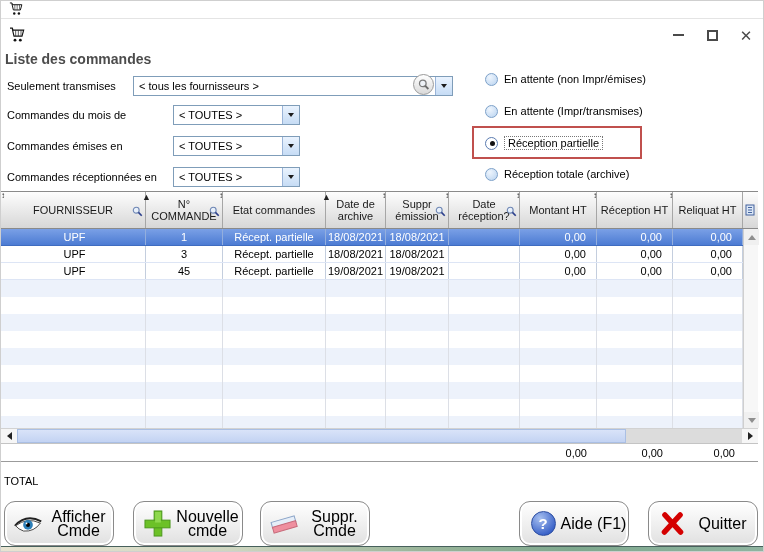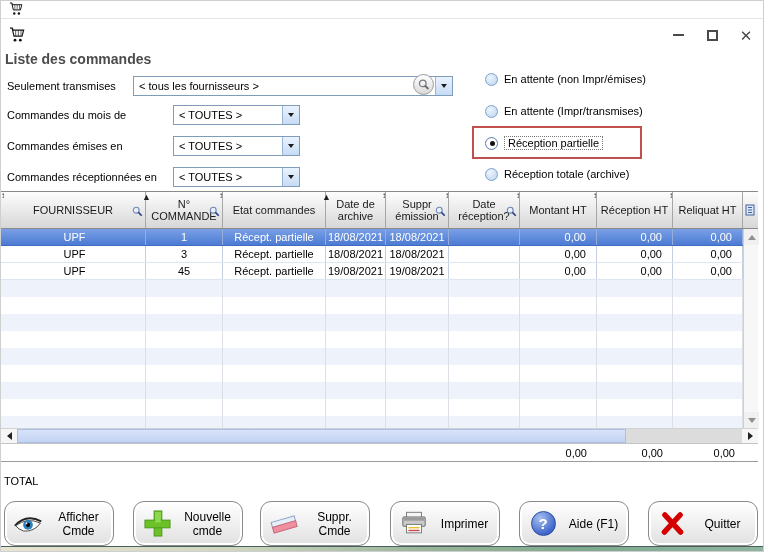--- a/index.html
+++ b/index.html
@@ -110,21 +110,21 @@
   .tval { position:absolute; top:3px; text-align:right; }
   .tval.m { left:519px; width:77px; padding-right:10px; }
   .tval.r { left:596px; width:76px; padding-right:10px; }
   .tval.q { left:672px; width:70px; padding-right:8px; }
 
   
   .btn { position:absolute; top:500px; width:110px; height:45px; border-radius:11px;
       border:1px solid #8a8a8a; background:linear-gradient(#ffffff,#ededed 60%,#e0e0e0);
       box-shadow:inset 0 0 0 2px #ffffff; display:flex; align-items:center; padding-left:7px; }
   .btn .bicon { width:32px; display:flex; align-items:center; justify-content:center; flex:0 0 auto; }
-  .btn .btext { flex:1; text-align:center; font-size:12px; color:#000; line-height:14px; }
+  .btn .btext { flex:1; text-align:center; font-size:16px; color:#000; line-height:14px; }
   .help-circle { width:25px; height:25px; border-radius:50%;
       background:radial-gradient(circle at 35% 28%, #a7c0f0, #3a62c8 75%);
       border:1px solid #2c4da0; color:#fff; font-weight:bold; font-size:15px;
       display:flex; align-items:center; justify-content:center; }
 
   .desktop-strip { position:absolute; left:0; bottom:0; width:764px; height:5px;
       border-top:1px solid #47605c;
       background:linear-gradient(90deg,#e8e4d2 0%,#cfd6c0 30%,#9ab59a 55%,#7fa98e 75%,#8fb4a0 100%); }
 </style>
 </head>
@@ -403,33 +403,20 @@
         <g transform="rotate(-16 15 10)">
           <rect x="3" y="5" width="24" height="6" fill="#e6eef8" stroke="#8aa4c8"></rect>
           <rect x="3" y="10" width="24" height="6" fill="#ef8f9f" stroke="#c76a7a"></rect>
         </g>
       </svg>
     </span>
     <span class="btext"><span>Suppr.</span><br>
       <span>Cmde</span></span>
   </div>
 
-  <div class="btn" style="left:389px">
-    <span class="bicon">
-      <svg width="28" height="25" viewBox="0 0 30 26">
-        <rect x="7" y="1" width="16" height="6" fill="#f5f5f5" stroke="#777"></rect>
-        <rect x="3" y="6" width="24" height="10" rx="1" fill="#c9c9c9" stroke="#666"></rect>
-        <rect x="4" y="7" width="22" height="3" fill="#9a9a9a"></rect>
-        <rect x="7" y="14" width="16" height="9" fill="#fff" stroke="#777"></rect>
-        <line x1="9" y1="17.5" x2="21" y2="17.5" stroke="#e8c020" stroke-width="1.5"></line>
-        <line x1="9" y1="20.5" x2="21" y2="20.5" stroke="#cc4444" stroke-width="1.5"></line>
-      </svg>
-    </span>
-    <span class="btext"><span>Imprimer</span></span>
-  </div>
 
   <div class="btn" style="left:518px">
     <span class="bicon">
       <span class="help-circle">
           <span>?</span>
         </span>
     </span>
     <span class="btext"><span>Aide (F1)</span></span>
   </div>
 

